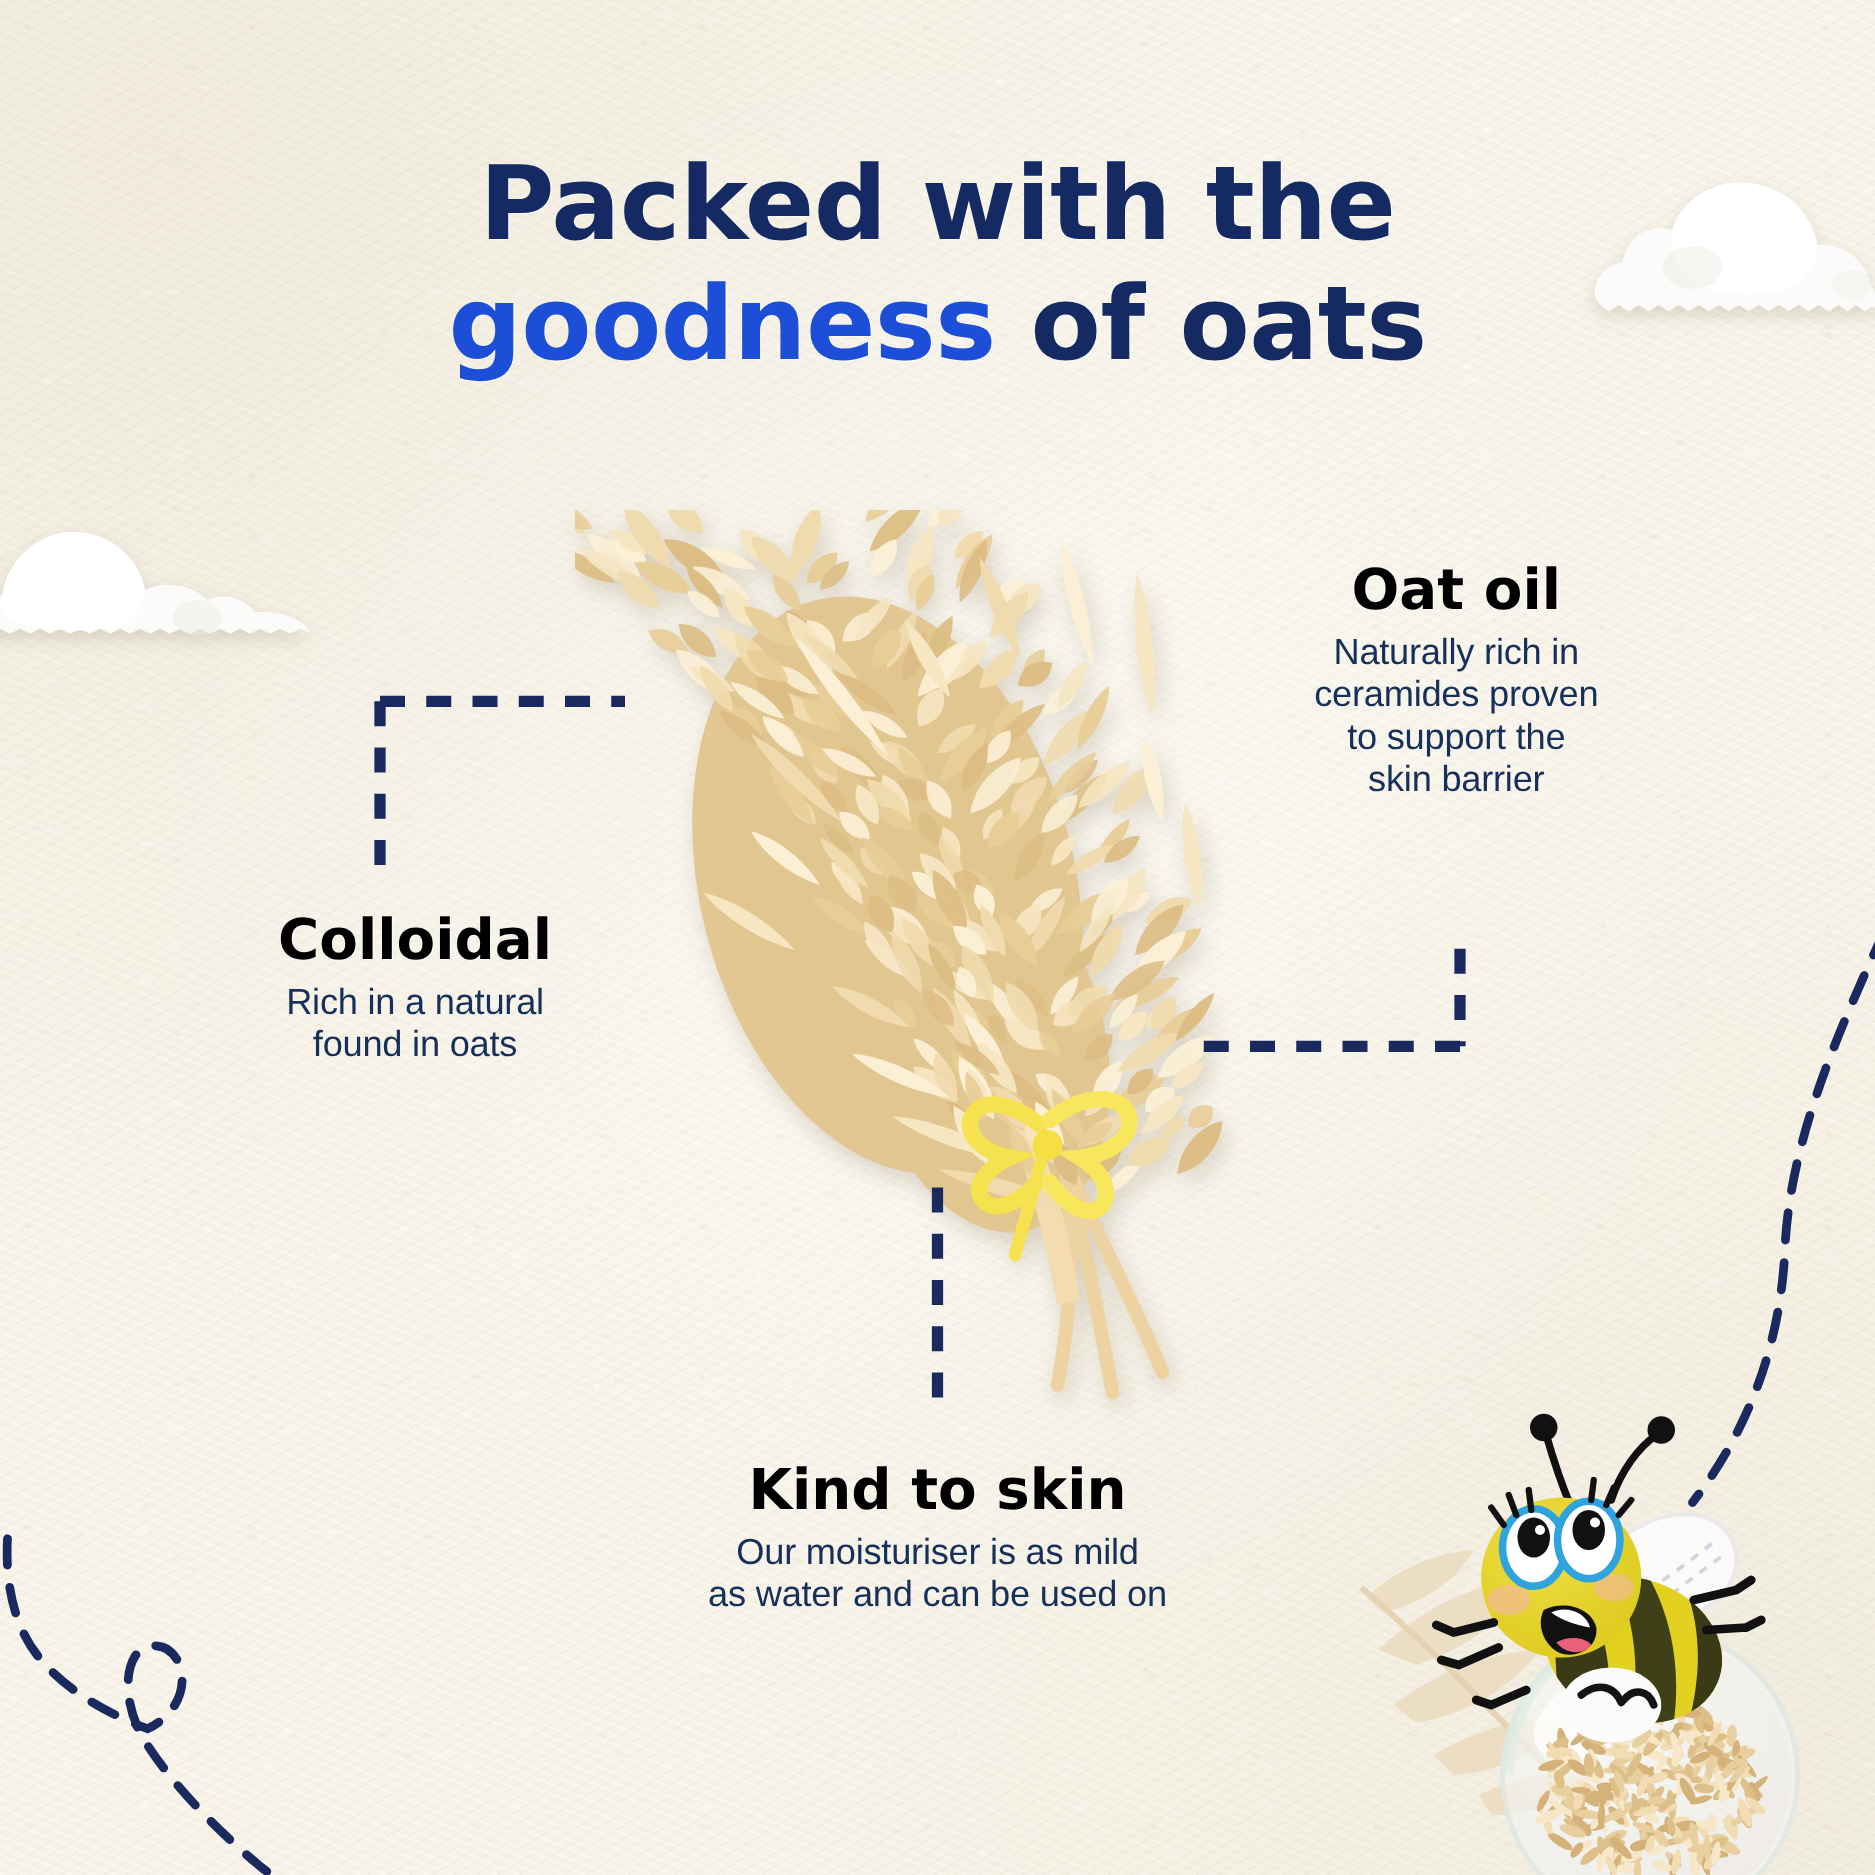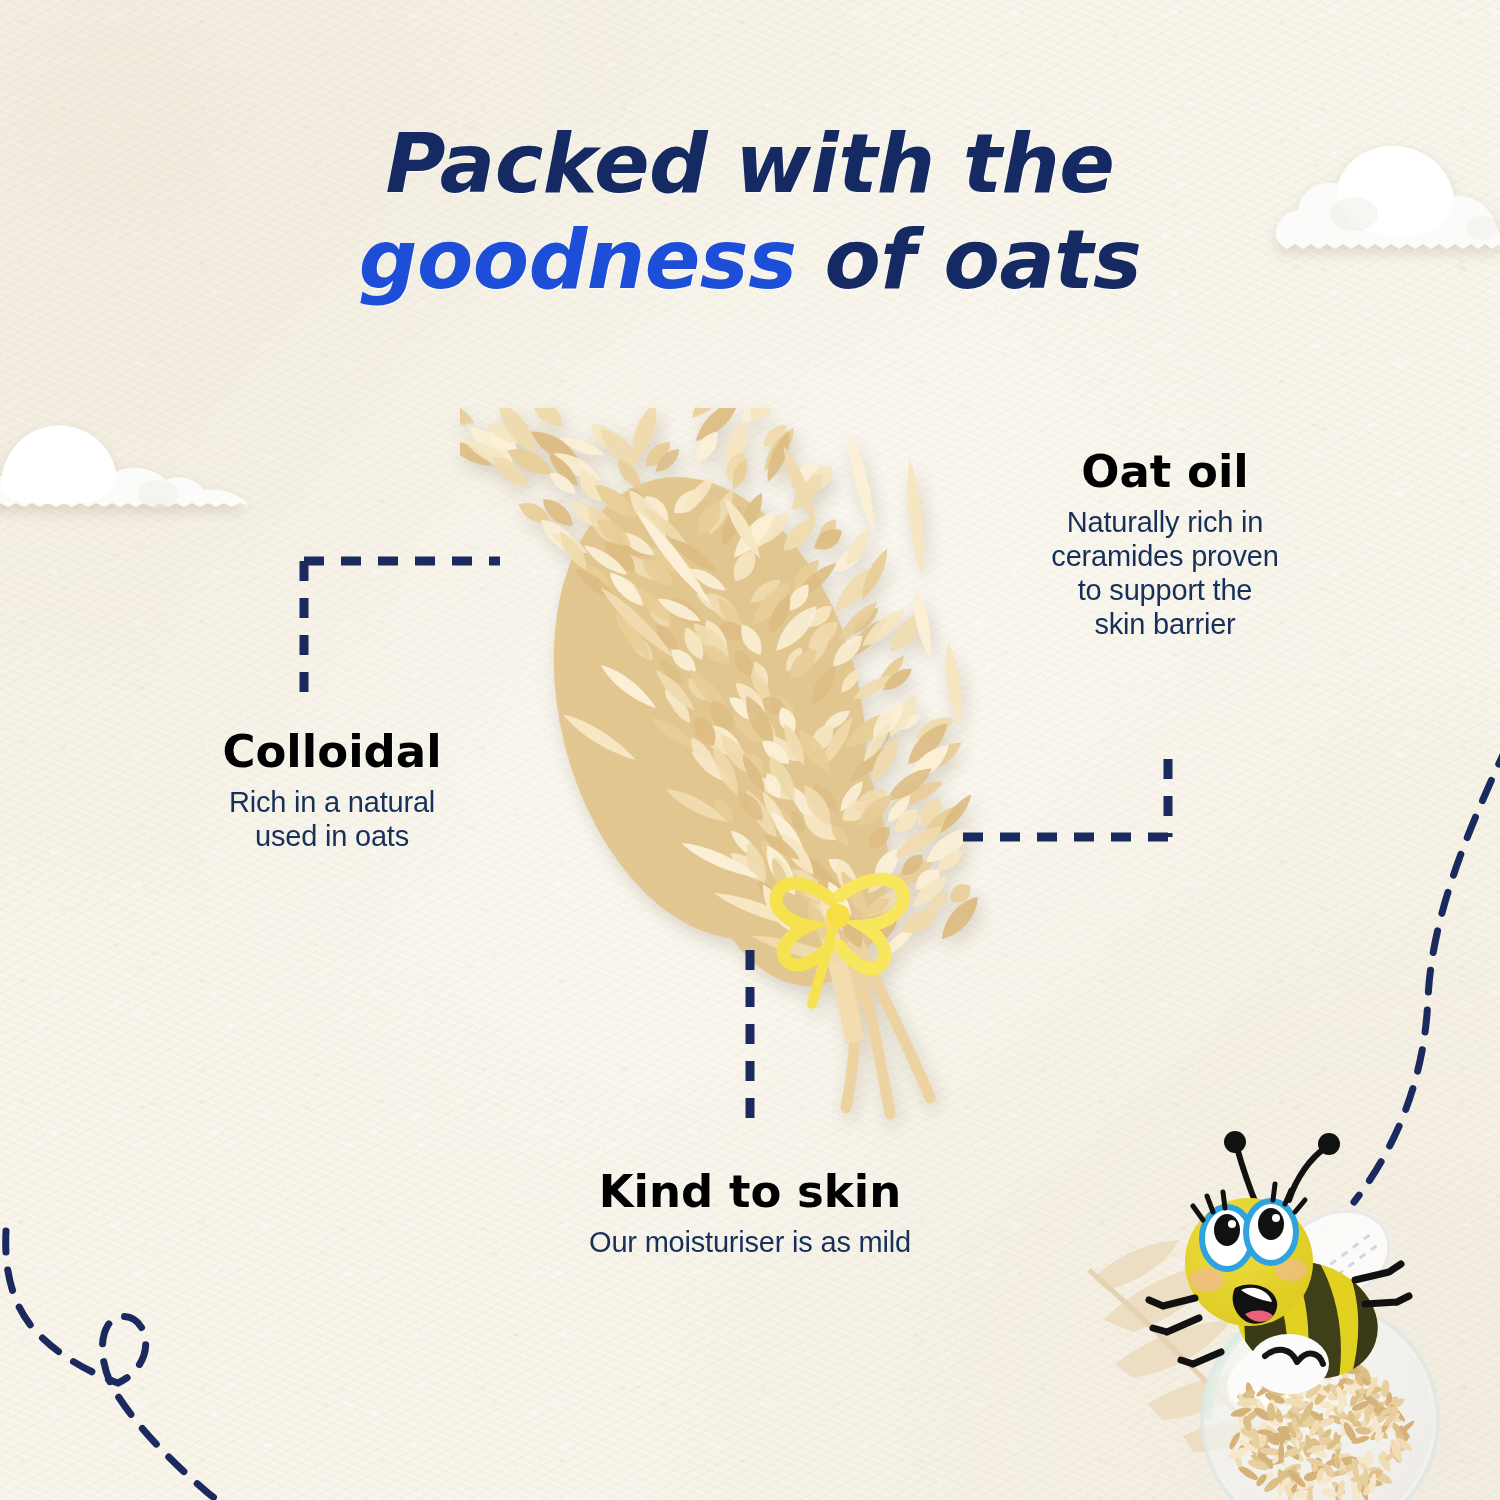--- a/index.html
+++ b/index.html
@@ -52,21 +52,20 @@
   }
 
   
   .headline {
     position: absolute;
     left: 0; right: 0;
     top: 122px;
     text-align: center;
     line-height: 1.02;
     letter-spacing: -.5px;
-    font-style: italic;
   }
   .headline .hl-line {
     display: block;
     font-family: "DejaVu Sans", sans-serif;
     font-weight: bold;
     font-size: 82px;
     color: #152a63;
     text-shadow: 1px 1px 0 rgba(255,255,255,.6);
   }
   .headline .hl-line.line2 { margin-top: 12px; }
@@ -502,28 +501,29 @@
       <span>skin barrier</span>
     </div>
   </div>
 
   <div class="callout" id="co-colloid">
     <div class="co-title">
       <span style="display:block">Colloidal</span>
     </div>
     <div class="co-body">
       <span>Rich in a natural</span>
-      <span>used in oats</span>
+      <span>found in oats</span>
     </div>
   </div>
 
   <div class="callout" id="co-kind">
     <div class="co-title">Kind to skin</div>
     <div class="co-body">
       <span>Our moisturiser is as mild</span>
+      <span>as water and can be used on</span>
     </div>
   </div>
 
   <div class="bee-scene">
     <svg width="425" height="390" viewBox="0 0 425 390">
 
       <g fill="#ecdcc0" opacity=".9">
         <path d="M28 200 C 60 168 104 146 150 142 C 130 176 96 200 58 212 Z"></path>
         <path d="M18 158 C 44 134 74 122 104 120 C 90 146 62 162 32 170 Z"></path>
         <path d="M40 244 C 74 218 116 202 156 200 C 134 232 96 252 58 258 Z"></path>

